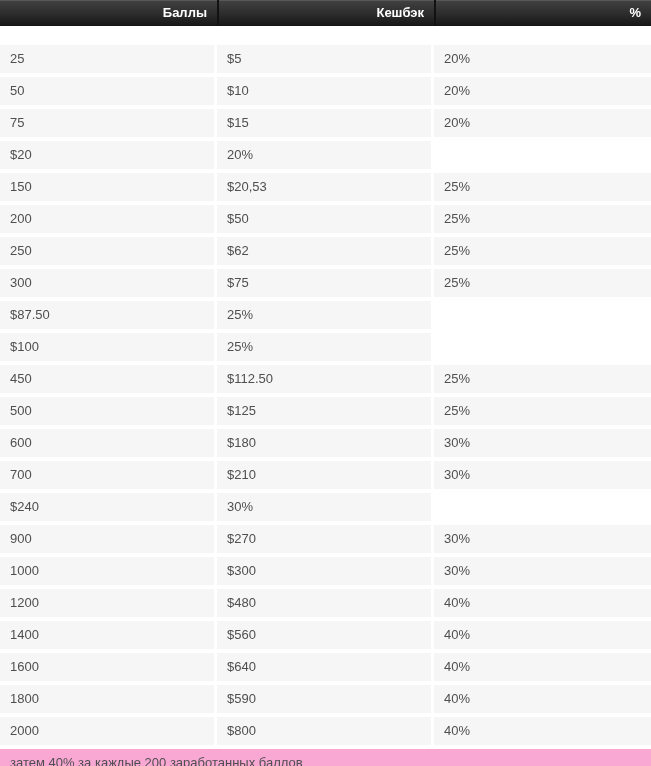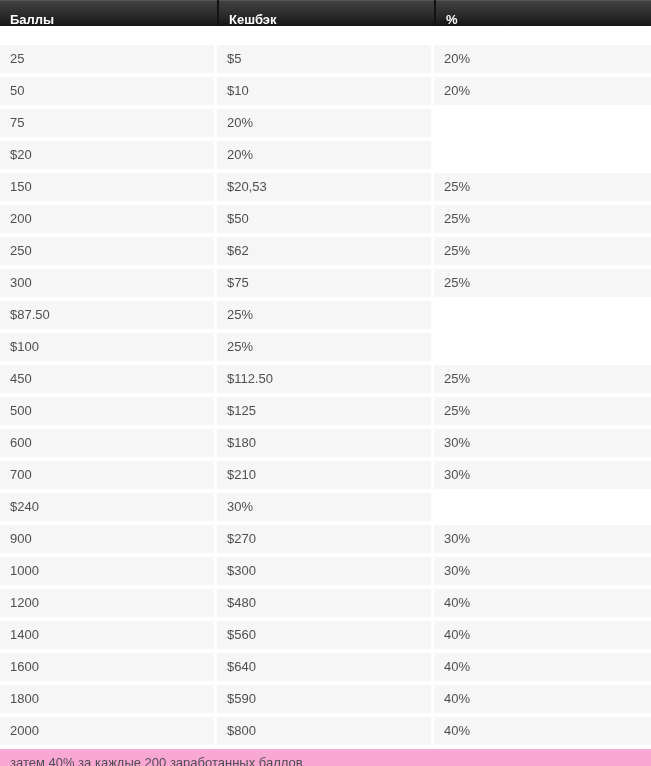--- a/index.html
+++ b/index.html
@@ -19,23 +19,24 @@
     grid-template-columns: 217px 217px 1fr;
     height: 26px;
     background: linear-gradient(to bottom, #424242 0%, #2c2c2c 55%, #161616 100%);
     box-shadow: inset 0 1px 0 #575757;
   }
   .th {
     color: #ffffff;
     font-weight: bold;
     font-size: 13px;
     line-height: 25px;
-    padding: 7px 10px;
+    padding: 0 10px;
     white-space: nowrap;
     overflow: hidden;
+    text-align: right;
   }
   .th + .th { border-left: 2px solid #121212; }
 
   
   .tbody { margin-top: 19px; }
   .tr {
     display: grid;
     grid-template-columns: 217px 217px 1fr;
     margin-bottom: 4px;
   }
@@ -87,20 +88,21 @@
     <div class="cell">$5</div>
     <div class="cell">20%</div>
   </div>
       <div class="tr">
     <div class="cell">50</div>
     <div class="cell">$10</div>
     <div class="cell">20%</div>
   </div>
       <div class="tr">
     <div class="cell">75</div>
+    <div class="cell">$15</div>
     <div class="cell">20%</div>
   </div>
       <div class="tr">
     <div class="cell">$20</div>
     <div class="cell">20%</div>
   </div>
       <div class="tr">
     <div class="cell">150</div>
     <div class="cell">$20,53</div>
     <div class="cell">25%</div>

